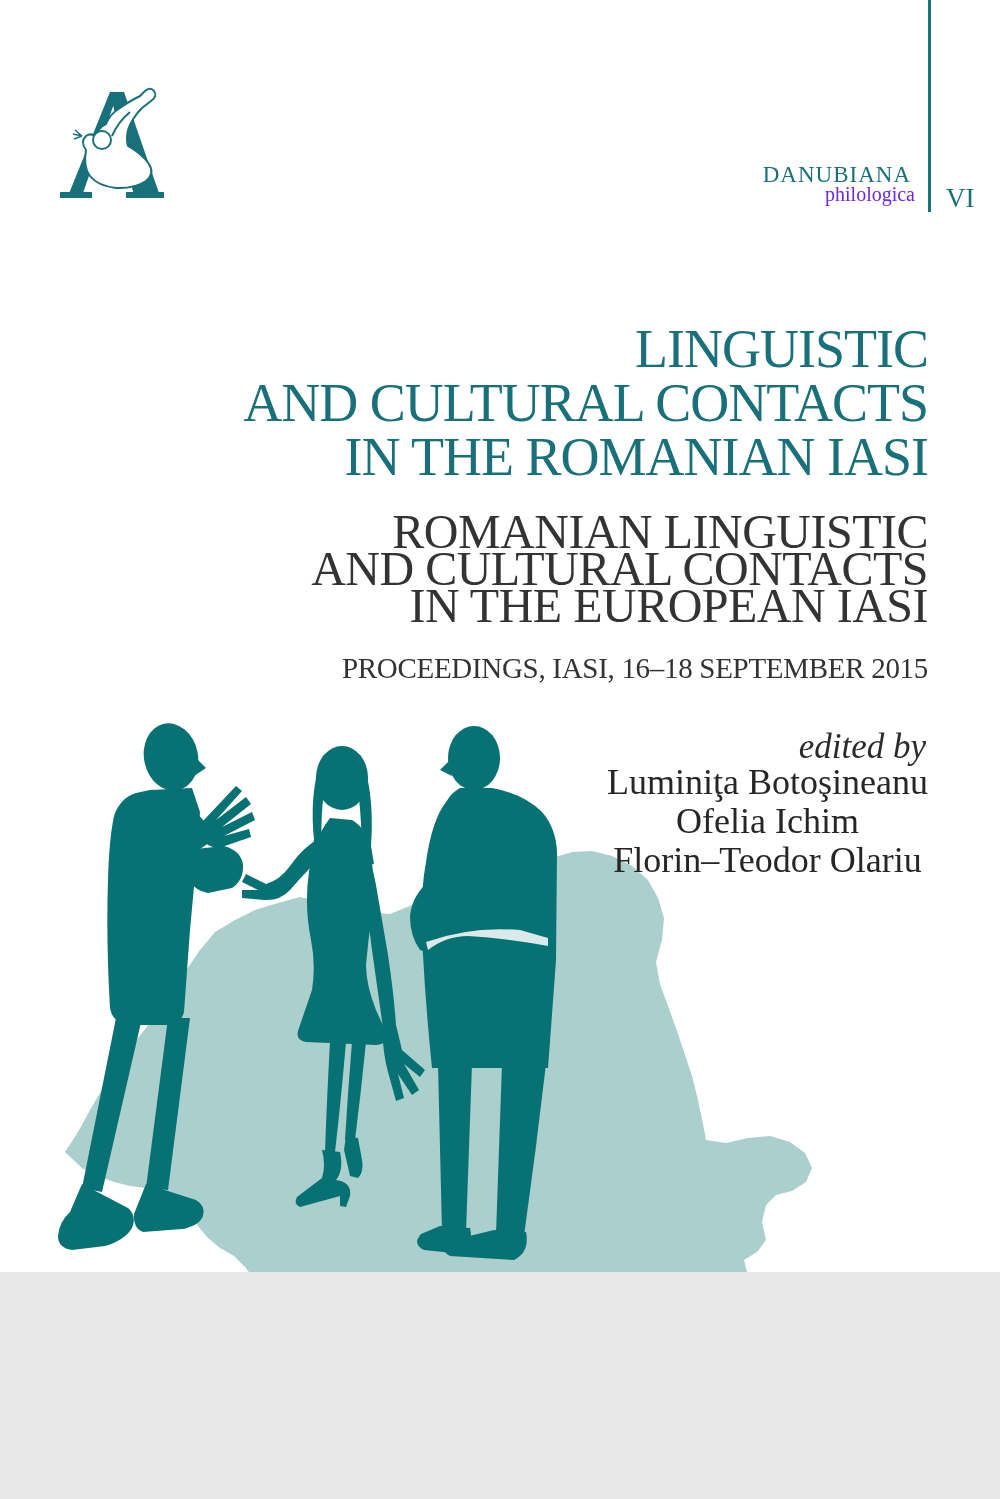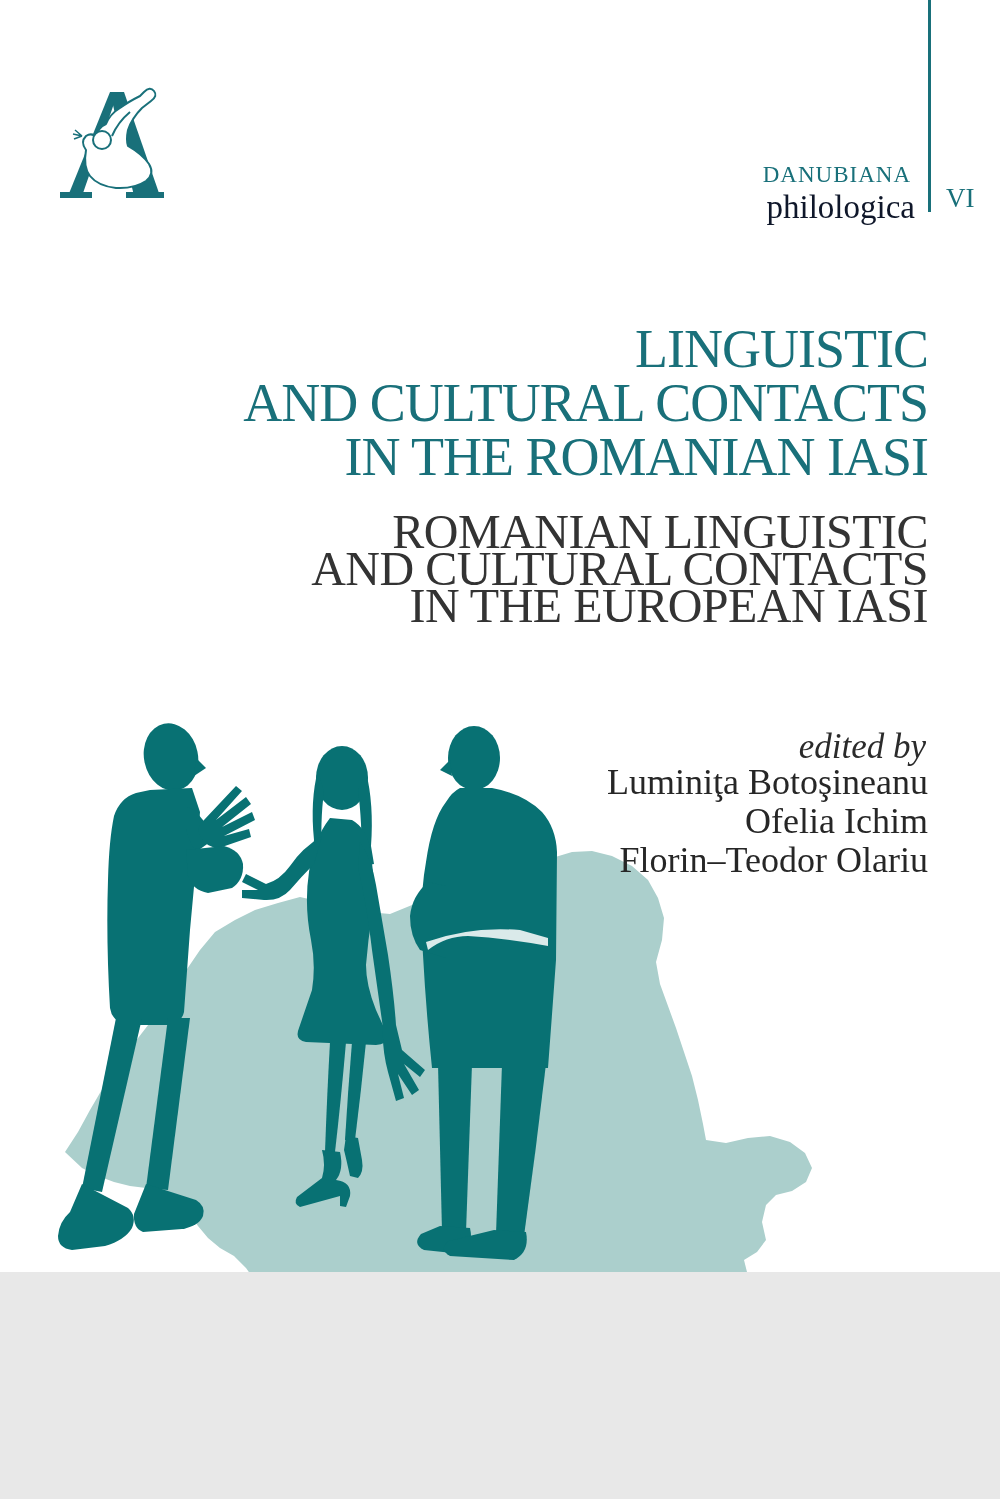--- a/index.html
+++ b/index.html
@@ -11,22 +11,22 @@
     overflow:hidden;
     font-family:"Liberation Serif", serif;
   }
   
   #publisher-logo{position:absolute;left:52px;top:84px;width:116px;height:122px;}
   .series-name{
     position:absolute;right:89px;top:162px;
     font-size:23px;letter-spacing:1px;color:#19707a;white-space:nowrap;
   }
   .series-subname{
-    position:absolute;right:85px;top:189px;
-    font-size:33px;color:#0f172a;white-space:nowrap;
+    position:absolute;right:85px;top:183px;
+    font-size:20px;color:#6d28d9;white-space:nowrap;
   }
   .series-rule{
     position:absolute;left:928px;top:0;width:3px;height:212px;background:#19707a;
   }
   .series-volume{
     position:absolute;left:946px;top:183px;
     font-size:27px;color:#19707a;white-space:nowrap;
   }
   
   .title-block{
@@ -44,21 +44,21 @@
     text-align:right;color:#333333;
     font-size:29px;letter-spacing:-0.3px;white-space:nowrap;
   }
   
   .edited-by{
     position:absolute;right:74px;top:727px;
     font-style:italic;font-size:35px;color:#2b2b2b;text-align:right;white-space:nowrap;
   }
   .editor-names{
     position:absolute;right:72px;top:763px;
-    text-align:right;color:#262626;
+    text-align:center;color:#262626;
     font-size:36px;line-height:39px;white-space:nowrap;
   }
   
   #cover-illustration{position:absolute;left:0;top:0;width:1000px;height:1499px;}
 </style>
 </head>
 <body>
 
 <div id="page">
 
@@ -161,20 +161,21 @@
     <div>AND CULTURAL CONTACTS</div>
     <div>IN THE ROMANIAN IASI</div>
   </div>
 
   <div class="subtitle-block">
     <div>ROMANIAN LINGUISTIC</div>
     <div>AND CULTURAL CONTACTS</div>
     <div>IN THE EUROPEAN IASI</div>
   </div>
 
+  <div class="proceedings-line">PROCEEDINGS, IASI, 16–18 SEPTEMBER 2015</div>
 
   <div class="edited-by">edited by</div>
   <div class="editor-names">
     <div>Luminiţa Botoşineanu</div>
     <div>Ofelia Ichim</div>
     <div>Florin–Teodor Olariu</div>
   </div>
 
 </div>
 

